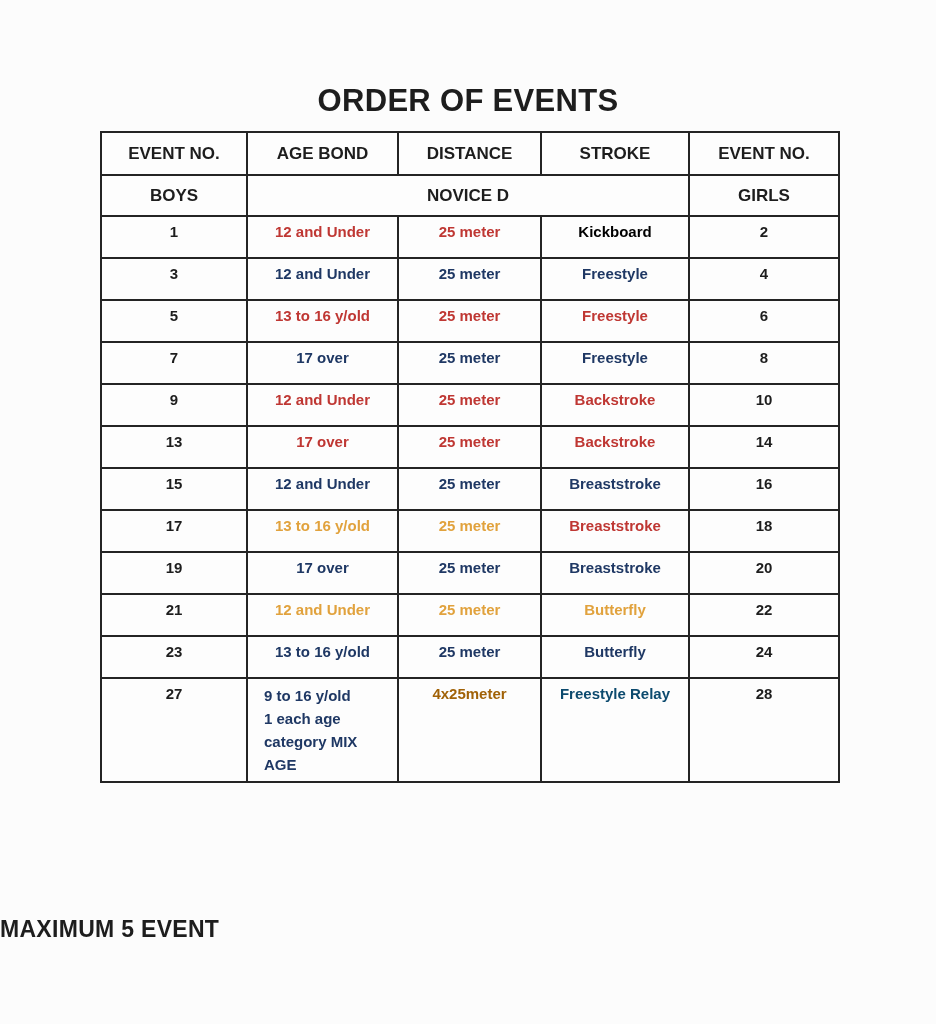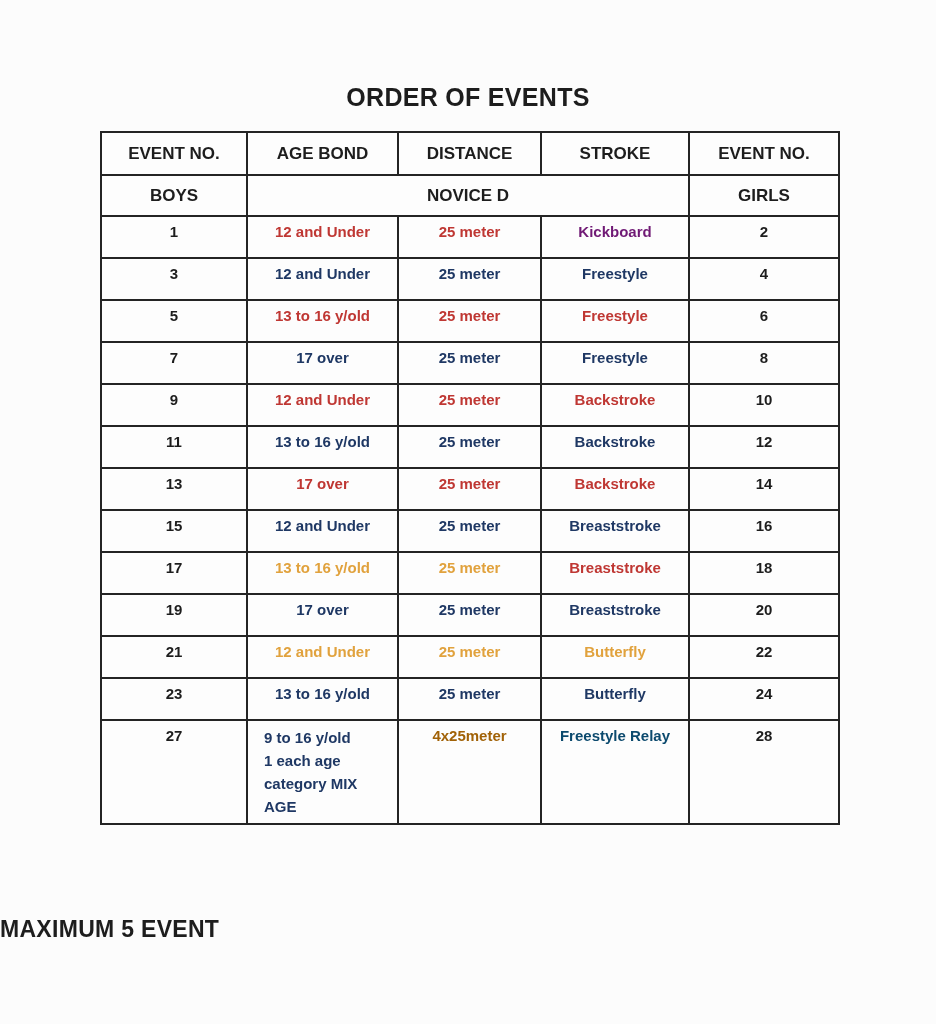--- a/index.html
+++ b/index.html
@@ -10,21 +10,21 @@
     background:#fcfcfc;
     font-family:"Liberation Sans", sans-serif;
     font-weight:bold;
     color:#1d1d1d;
     overflow:hidden;
   }
   .title {
     position:absolute;
     top:83px; left:0; width:100%;
     text-align:center;
-    font-size:25px;
+    font-size:31px;
     letter-spacing:0.3px;
   }
   .footer-note {
     position:absolute;
     top:916px; left:0; width:100%;
     text-align:left;
     font-size:23px;
     letter-spacing:0.3px;
   }
   table.events {
@@ -93,21 +93,21 @@
         <td>BOYS</td>
         <td colspan="3">NOVICE D</td>
         <td>GIRLS</td>
       </tr>
     </thead>
     <tbody>
       <tr>
         <td>1</td>
         <td style="color: rgb(191, 55, 51);">12 and Under</td>
         <td style="color: rgb(191, 55, 51);">25 meter</td>
-        <td style="color: #701a75;">Kickboard</td>
+        <td style="color: #000000;">Kickboard</td>
         <td>2</td>
       </tr>
       <tr>
         <td>3</td>
         <td style="color: rgb(31, 56, 100);">12 and Under</td>
         <td style="color: rgb(31, 56, 100);">25 meter</td>
         <td style="color: rgb(31, 56, 100);">Freestyle</td>
         <td>4</td>
       </tr>
       <tr>
@@ -123,27 +123,20 @@
         <td style="color: rgb(31, 56, 100);">25 meter</td>
         <td style="color: rgb(31, 56, 100);">Freestyle</td>
         <td>8</td>
       </tr>
       <tr>
         <td>9</td>
         <td style="color: rgb(191, 55, 51);">12 and Under</td>
         <td style="color: rgb(191, 55, 51);">25 meter</td>
         <td style="color: rgb(191, 55, 51);">Backstroke</td>
         <td>10</td>
-      </tr>
-      <tr>
-        <td>11</td>
-        <td style="color: rgb(31, 56, 100);">13 to 16 y/old</td>
-        <td style="color: rgb(31, 56, 100);">25 meter</td>
-        <td style="color: rgb(31, 56, 100);">Backstroke</td>
-        <td>12</td>
       </tr>
       <tr>
         <td>13</td>
         <td style="color: rgb(191, 55, 51);">17 over</td>
         <td style="color: rgb(191, 55, 51);">25 meter</td>
         <td style="color: rgb(191, 55, 51);">Backstroke</td>
         <td>14</td>
       </tr>
       <tr>
         <td>15</td>

